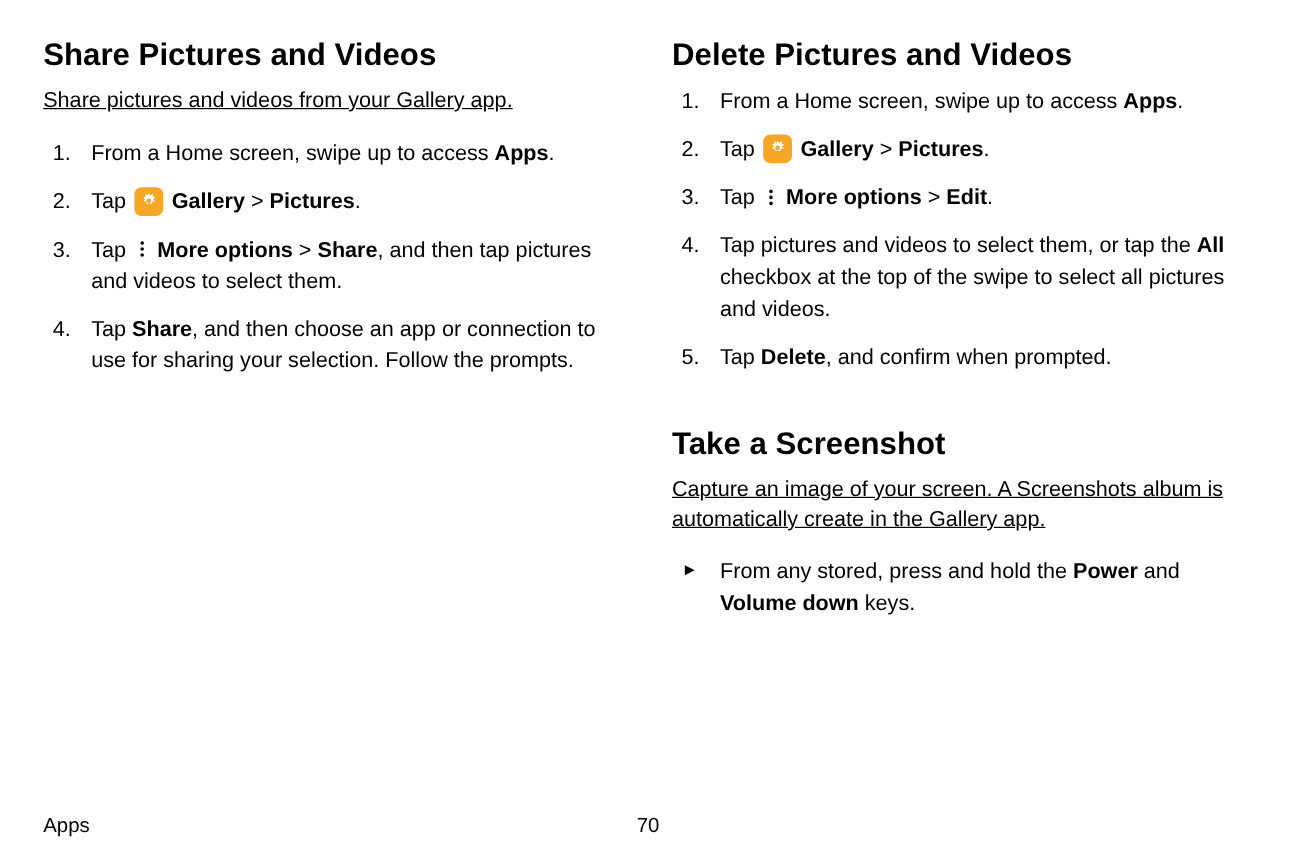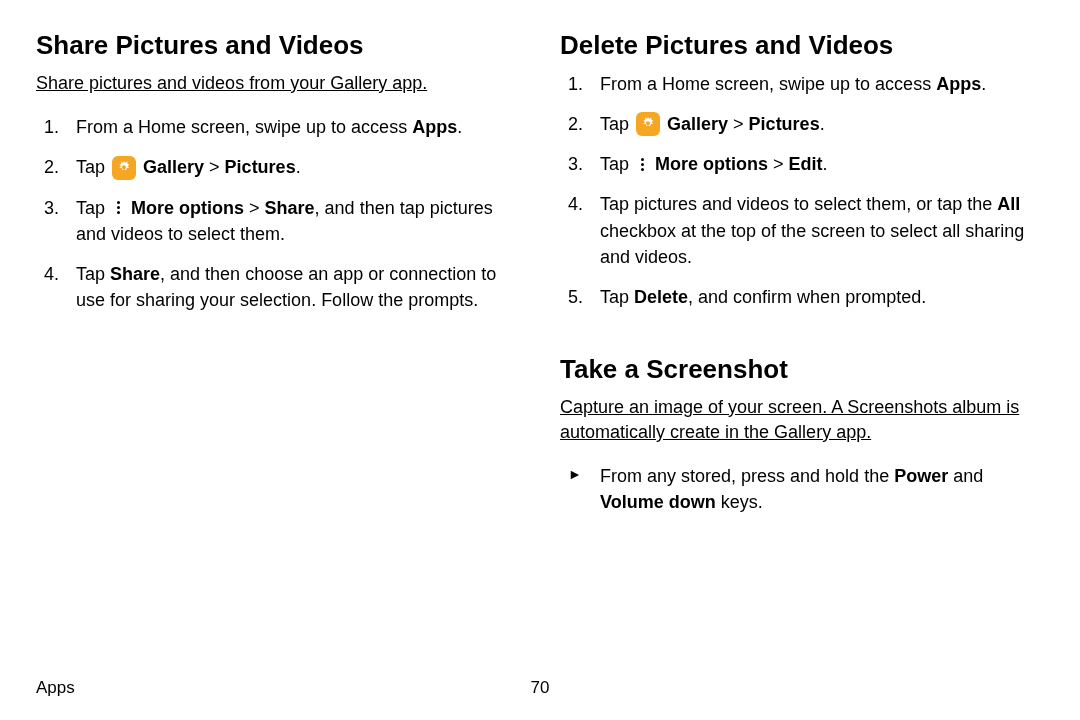--- a/index.html
+++ b/index.html
@@ -181,21 +181,21 @@
           </span> <b>Gallery</b><span> &gt; </span><b>Pictures</b><span>.</span>
       </li>
       <li>
         <span>Tap </span><span class="more-icon">
             <span></span>
             <span></span>
             <span></span>
           </span> <b>More options</b><span> &gt; </span><b>Edit</b><span>.</span>
       </li>
       <li>
-        <span>Tap pictures and videos to select them, or tap the </span><b>All</b><span> checkbox at the top of the screen to select all sharing and videos.</span>
+        <span>Tap pictures and videos to select them, or tap the </span><b>All</b><span> checkbox at the top of the swipe to select all pictures and videos.</span>
       </li>
       <li>
         <span>Tap </span><b>Delete</b><span>, and confirm when prompted.</span>
       </li>
     </ol>
 
     <div class="section2">
       <h2>Take a Screenshot</h2>
       <p class="intro">Capture an image of your screen. A Screenshots album is automatically create in the Gallery app.</p>
       <ul class="bullet-list">

